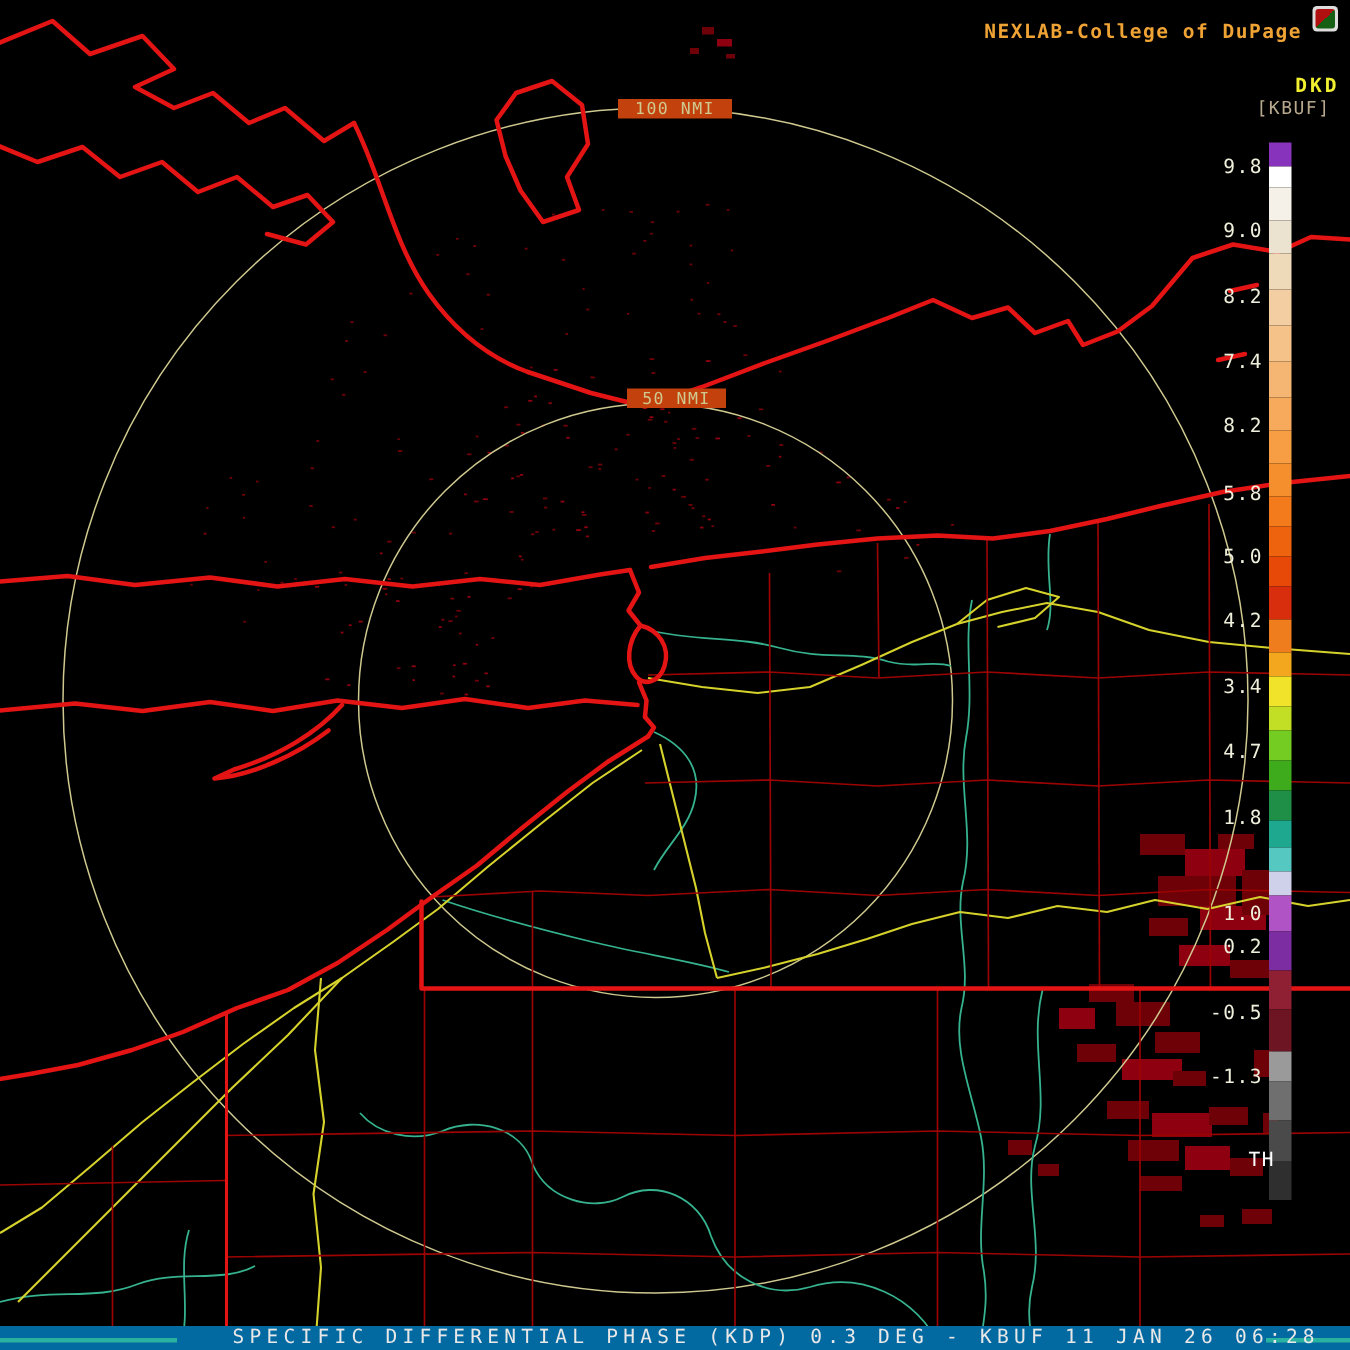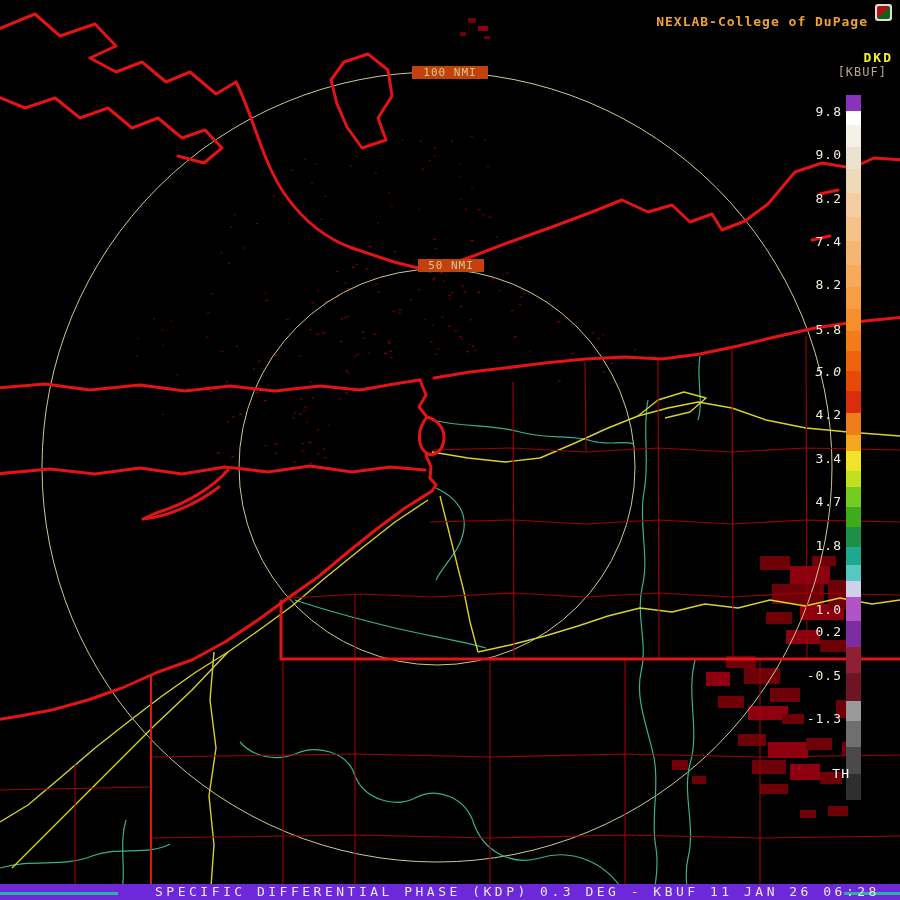--- a/index.html
+++ b/index.html
@@ -23,21 +23,21 @@
                 background:linear-gradient(135deg,#b01010 0 50%,#156015 50% 100%);border-radius:2px;}
   .prod-code{position:absolute;top:50px;right:7px;color:var(--product-yellow,#f0ef30);
              font:bold 13px "DejaVu Sans Mono",monospace;letter-spacing:2px;}
   .prod-units{position:absolute;top:65px;right:13px;color:var(--units-gray,#b8a98e);
               font:12px "DejaVu Sans Mono",monospace;letter-spacing:1px;}
   #colorbar{position:absolute;left:846px;top:95px;width:15px;height:705px;display:flex;flex-direction:column;}
   #colorbar div{width:100%;}
   #ticks{position:absolute;left:768px;top:95px;width:74px;height:712px;}
   .tick{position:absolute;right:0;font:13px "DejaVu Sans Mono",monospace;
         color:var(--tick-label,#efefdc);line-height:14px;letter-spacing:1px;}
-  #statusbar{position:absolute;left:0;right:0;bottom:0;height:16px;background:#6d28d9;padding-left:40px;}
+  #statusbar{position:absolute;left:0;right:0;bottom:0;height:16px;background:#0369a1;padding-left:40px;}
   #status-text{position:absolute;left:155px;bottom:1px;color:var(--status-text,#e8e8e8);
                font:13px "DejaVu Sans Mono",monospace;letter-spacing:3.5px;white-space:nowrap;}
   .accent{position:absolute;bottom:5px;height:3px;background:var(--status-teal,#2ab2a0);}
   #accent-l{left:0;width:118px;}
   #accent-r{right:0;width:56px;}
 </style>
 </head>
 <body>
 
 <div id="app">
@@ -390,21 +390,21 @@
       <div style="height: 26px; background: rgb(47, 47, 47);"></div>
     </div>
   <div id="ticks">
     <div class="tick" style="top:672px;right:-8px;color:#ffffff;">TH</div>
   <div class="tick" style="top: 10px;">9.8</div>
       <div class="tick" style="top: 53.357px;">9.0</div>
       <div class="tick" style="top: 96.714px;">8.2</div>
       <div class="tick" style="top: 140.071px;">7.4</div>
       <div class="tick" style="top: 183.428px;">8.2</div>
       <div class="tick" style="top: 228px;">5.8</div>
-      <div class="tick" style="top: 270.142px; font-style: italic;">5.0</div>
+      <div class="tick" style="top: 270.142px;">5.0</div>
       <div class="tick" style="top: 313.499px;">4.2</div>
       <div class="tick" style="top: 356.856px;">3.4</div>
       <div class="tick" style="top: 400.213px;">4.7</div>
       <div class="tick" style="top: 443.57px;">1.8</div>
       <div class="tick" style="top: 508px;">1.0</div>
       <div class="tick" style="top: 530.284px;">0.2</div>
       <div class="tick" style="top: 573.641px;">-0.5</div>
       <div class="tick" style="top: 616.998px;">-1.3</div>
     </div>
 

